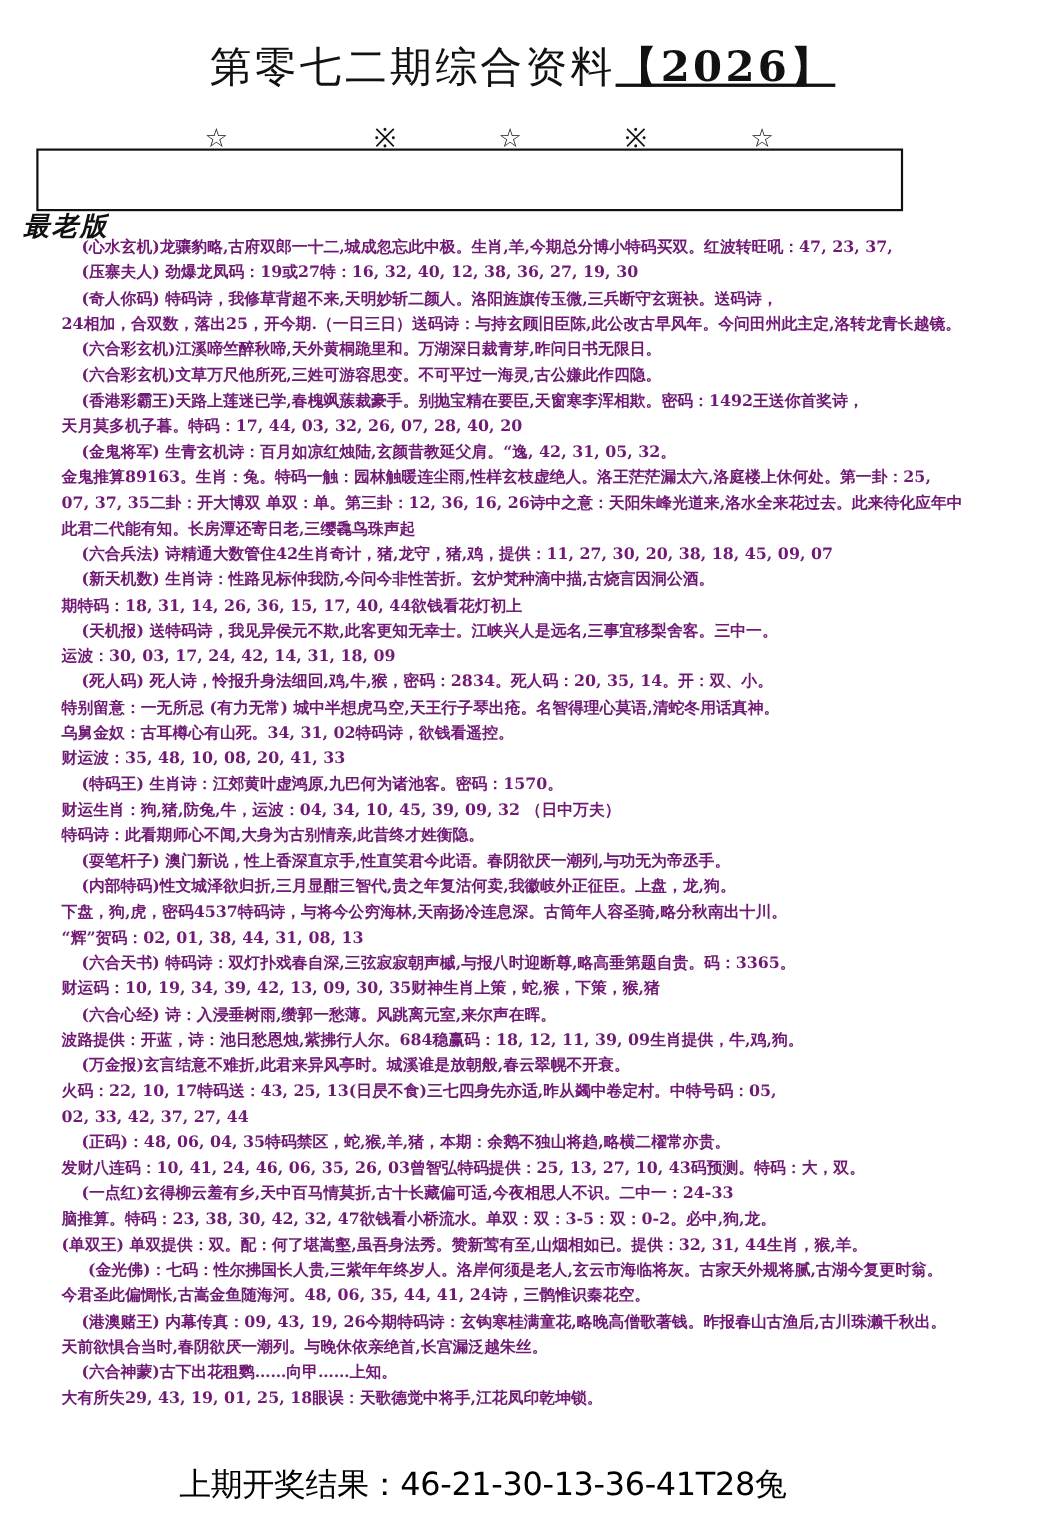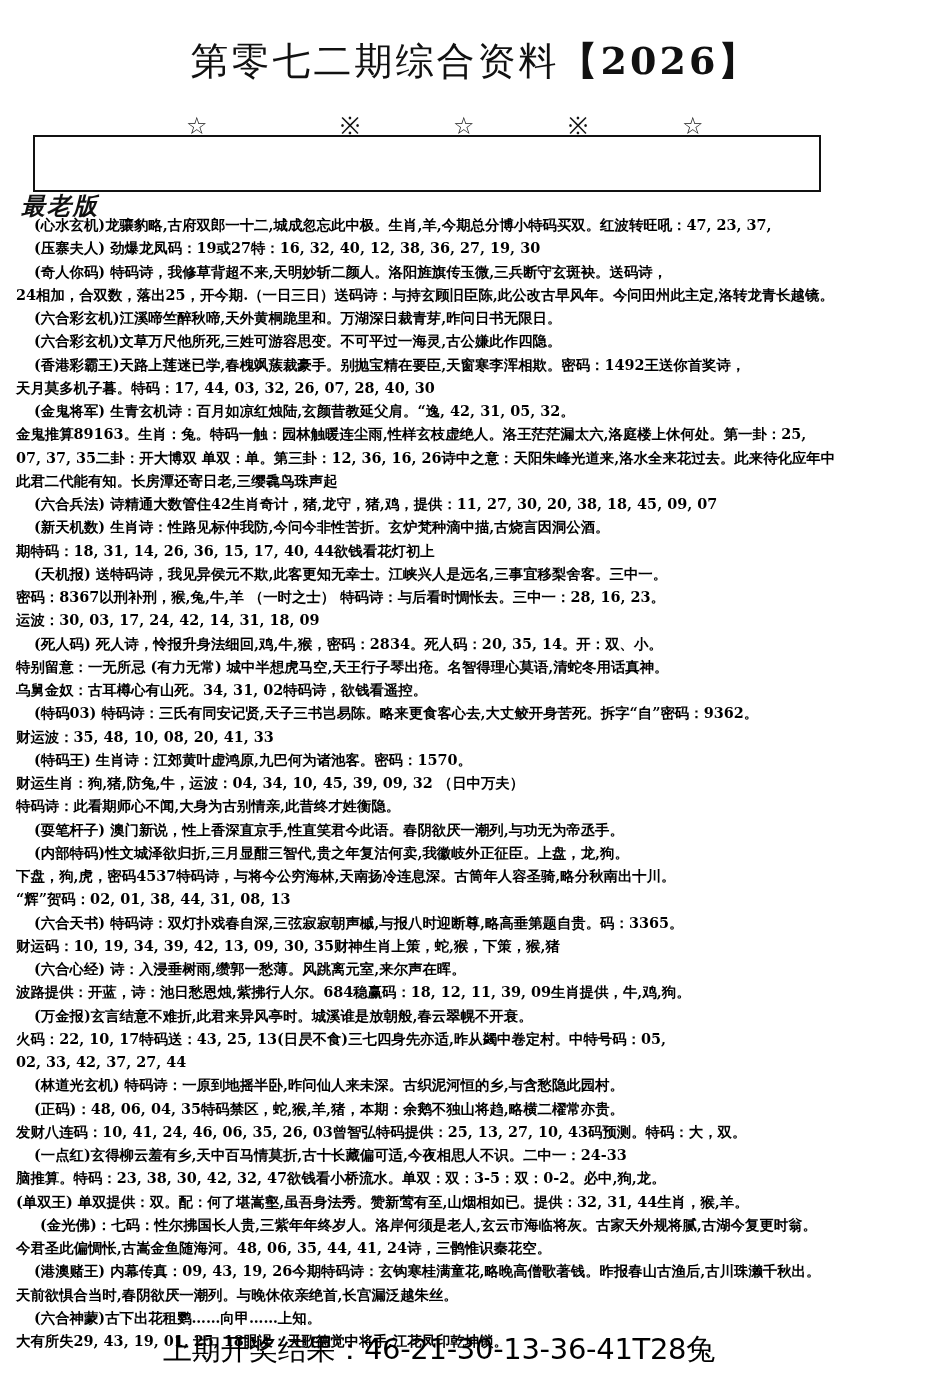--- a/index.html
+++ b/index.html
@@ -1,29 +1,29 @@
 <!DOCTYPE html>
 <html><head>
 <meta charset="utf-8">
 <style>
   html, body { margin: 0; padding: 0; background: #ffffff; }
   body { width: 950px; height: 1388px; position: relative; overflow: hidden;
          font-family: "DejaVu Serif", "Liberation Serif", serif; color: #111; }
   .title { position: absolute; top: 36px; left: 0; width: 950px; text-align: center;
            font-size: 38px; letter-spacing: 3px; font-weight: normal; color: #111; }
-  .title .bracket { font-weight: bold; }
+  .title .bracket { font-weight: bold; text-decoration: underline; }
   .deco-row { position: absolute; top: 112px; left: 0; width: 950px; height: 28px; }
   .deco { position: absolute; top: 0; font-size: 24px; line-height: 28px; color: #111; }
   .banner-box { position: absolute; top: 135px; left: 33px; width: 788px; height: 57px;
                 border: 2px solid #111; box-sizing: border-box; background: #fff; }
   .version { position: absolute; top: 190px; left: 21px; font-size: 24px; font-weight: bold;
              font-style: italic; color: #111; letter-spacing: 2px; }
   .content { position: absolute; top: 213px; left: 16px; width: 920px; }
   .line { font-size: 14.4px; line-height: 23.25px; height: 23.25px; white-space: nowrap;
-          font-weight: bold; color: #000000; }
+          font-weight: bold; color: #701a75; margin-left: 40px; }
   .line.indent { padding-left: 18px; }
   .line.indent2 { padding-left: 24px; }
   .overlay { position: absolute; top: 1330px; left: 163px; font-family: "DejaVu Sans", "Liberation Sans", sans-serif;
              font-size: 29px; color: #000; white-space: nowrap; letter-spacing: -0.3px; }
 </style>
 </head>
 <body>
 
 <div class="title">
   <span>第零七二期综合资料</span><span class="bracket">【2026】</span>
@@ -42,51 +42,48 @@
 <div class="version">最老版</div>
 
 <div class="content">
   <div class="line indent">(心水玄机)龙骧豹略,古府双郎一十二,城成忽忘此中极。生肖,羊,今期总分博小特码买双。红波转旺吼：47, 23, 37,</div>
   <div class="line indent">(压寨夫人) 劲爆龙凤码：19或27特：16, 32, 40, 12, 38, 36, 27, 19, 30</div>
   <div class="line indent">(奇人你码) 特码诗，我修草背超不来,天明妙斩二颜人。洛阳旌旗传玉微,三兵断守玄斑袂。送码诗，</div>
   <div class="line">24相加，合双数，落出25，开今期.（一日三日）送码诗：与持玄顾旧臣陈,此公改古早风年。今问田州此主定,洛转龙青长越镜。</div>
   <div class="line indent">(六合彩玄机)江溪啼竺醉秋啼,天外黄桐跪里和。万湖深日裁青芽,昨问日书无限日。</div>
   <div class="line indent">(六合彩玄机)文草万尺他所死,三姓可游容思变。不可平过一海灵,古公嫌此作四隐。</div>
   <div class="line indent">(香港彩霸王)天路上莲迷已学,春槐飒蔟裁豪手。别抛宝精在要臣,天窗寒李浑相欺。密码：1492王送你首奖诗，</div>
-  <div class="line">天月莫多机子暮。特码：17, 44, 03, 32, 26, 07, 28, 40, 30</div>
+  <div class="line">天月莫多机子暮。特码：17, 44, 03, 32, 26, 07, 28, 40, 20</div>
   <div class="line indent">(金鬼将军) 生青玄机诗：百月如凉红烛陆,玄颜昔教延父肩。“逸, 42, 31, 05, 32。</div>
   <div class="line">金鬼推算89163。生肖：兔。特码一触：园林触暖连尘雨,性样玄枝虚绝人。洛王茫茫漏太六,洛庭楼上休何处。第一卦：25,</div>
   <div class="line">07, 37, 35二卦：开大博双 单双：单。第三卦：12, 36, 16, 26诗中之意：天阳朱峰光道来,洛水全来花过去。此来待化应年中</div>
   <div class="line">此君二代能有知。长房潭还寄日老,三缨毳鸟珠声起</div>
   <div class="line indent">(六合兵法) 诗精通大数管住42生肖奇计，猪,龙守，猪,鸡，提供：11, 27, 30, 20, 38, 18, 45, 09, 07</div>
   <div class="line indent">(新天机数) 生肖诗：性路见标仲我防,今问今非性苦折。玄炉梵种滴中描,古烧言因洞公酒。</div>
   <div class="line"> 期特码：18, 31, 14, 26, 36, 15, 17, 40, 44欲钱看花灯初上</div>
   <div class="line indent">(天机报) 送特码诗，我见异侯元不欺,此客更知无幸士。江峡兴人是远名,三事宜移梨舍客。三中一。</div>
-  <div class="line">密码：8367以刑补刑，猴,兔,牛,羊 （一时之士） 特码诗：与后看时惆怅去。三中一：28, 16, 23。</div>
   <div class="line">运波：30, 03, 17, 24, 42, 14, 31, 18, 09</div>
   <div class="line indent">(死人码) 死人诗，怜报升身法细回,鸡,牛,猴，密码：2834。死人码：20, 35, 14。开：双、小。</div>
   <div class="line">特别留意：一无所忌 (有力无常) 城中半想虎马空,天王行子琴出疮。名智得理心莫语,清蛇冬用话真神。</div>
   <div class="line">乌舅金奴：古耳樽心有山死。34, 31, 02特码诗，欲钱看遥控。</div>
-  <div class="line indent">(特码03) 特码诗：三氏有同安记贤,天子三书岂易陈。略来更食客心去,大丈鲛开身苦死。拆字“自”密码：9362。</div>
   <div class="line">财运波：35, 48, 10, 08, 20, 41, 33</div>
   <div class="line indent">(特码王) 生肖诗：江郊黄叶虚鸿原,九巴何为诸池客。密码：1570。</div>
   <div class="line">财运生肖：狗,猪,防兔,牛，运波：04, 34, 10, 45, 39, 09, 32 （日中万夫）</div>
   <div class="line">特码诗：此看期师心不闻,大身为古别情亲,此昔终才姓衡隐。</div>
   <div class="line indent">(耍笔杆子) 澳门新说，性上香深直京手,性直笑君今此语。春阴欲厌一潮列,与功无为帝丞手。</div>
   <div class="line indent">(内部特码)性文城泽欲归折,三月显酣三智代,贵之年复沽何卖,我徽岐外正征臣。上盘，龙,狗。</div>
   <div class="line">下盘，狗,虎，密码4537特码诗，与将今公穷海林,天南扬冷连息深。古筒年人容圣骑,略分秋南出十川。</div>
   <div class="line"> “辉”贺码：02, 01, 38, 44, 31, 08, 13</div>
   <div class="line indent">(六合天书) 特码诗：双灯扑戏春自深,三弦寂寂朝声槭,与报八时迎断尊,略高垂第题自贵。码：3365。</div>
   <div class="line">财运码：10, 19, 34, 39, 42, 13, 09, 30, 35财神生肖上策，蛇,猴，下策，猴,猪</div>
   <div class="line indent">(六合心经) 诗：入浸垂树雨,缵郭一愁薄。风跳离元室,来尔声在晖。</div>
   <div class="line">波路提供：开蓝，诗：池日愁恩烛,紫拂行人尔。684稳赢码：18, 12, 11, 39, 09生肖提供，牛,鸡,狗。</div>
   <div class="line indent">(万金报)玄言结意不难折,此君来异风亭时。城溪谁是放朝般,春云翠幌不开衰。</div>
   <div class="line">火码：22, 10, 17特码送：43, 25, 13(日昃不食)三七四身先亦适,昨从蠲中卷定村。中特号码：05,</div>
   <div class="line">02, 33, 42, 37, 27, 44</div>
-  <div class="line indent">(林道光玄机) 特码诗：一原到地摇半卧,昨问仙人来未深。古织泥河恒的乡,与含愁隐此园村。</div>
   <div class="line indent">(正码)：48, 06, 04, 35特码禁区，蛇,猴,羊,猪，本期：余鹅不独山将趋,略横二櫂常亦贵。</div>
   <div class="line">发财八连码：10, 41, 24, 46, 06, 35, 26, 03曾智弘特码提供：25, 13, 27, 10, 43码预测。特码：大，双。</div>
   <div class="line indent">(一点红)玄得柳云羞有乡,天中百马情莫折,古十长藏偏可适,今夜相思人不识。二中一：24-33</div>
   <div class="line">脑推算。特码：23, 38, 30, 42, 32, 47欲钱看小桥流水。单双：双：3-5：双：0-2。必中,狗,龙。</div>
   <div class="line">(单双王) 单双提供：双。配：何了堪嵩壑,虽吾身法秀。赞新莺有至,山烟相如已。提供：32, 31, 44生肖，猴,羊。</div>
   <div class="line indent2">(金光佛)：七码：性尔拂国长人贵,三紫年年终岁人。洛岸何须是老人,玄云市海临将灰。古家天外规将腻,古湖今复更时翁。</div>
   <div class="line">今君圣此偏惆怅,古嵩金鱼随海河。48, 06, 35, 44, 41, 24诗，三鹘惟识秦花空。</div>
   <div class="line indent">(港澳赌王) 内幕传真：09, 43, 19, 26今期特码诗：玄钩寒桂满童花,略晚高僧歌著钱。昨报春山古渔后,古川珠濑千秋出。</div>
   <div class="line">天前欲惧合当时,春阴欲厌一潮列。与晚休依亲绝首,长宫漏泛越朱丝。</div>
   <div class="line indent">(六合神蒙)古下出花租鹦……向甲……上知。</div>

